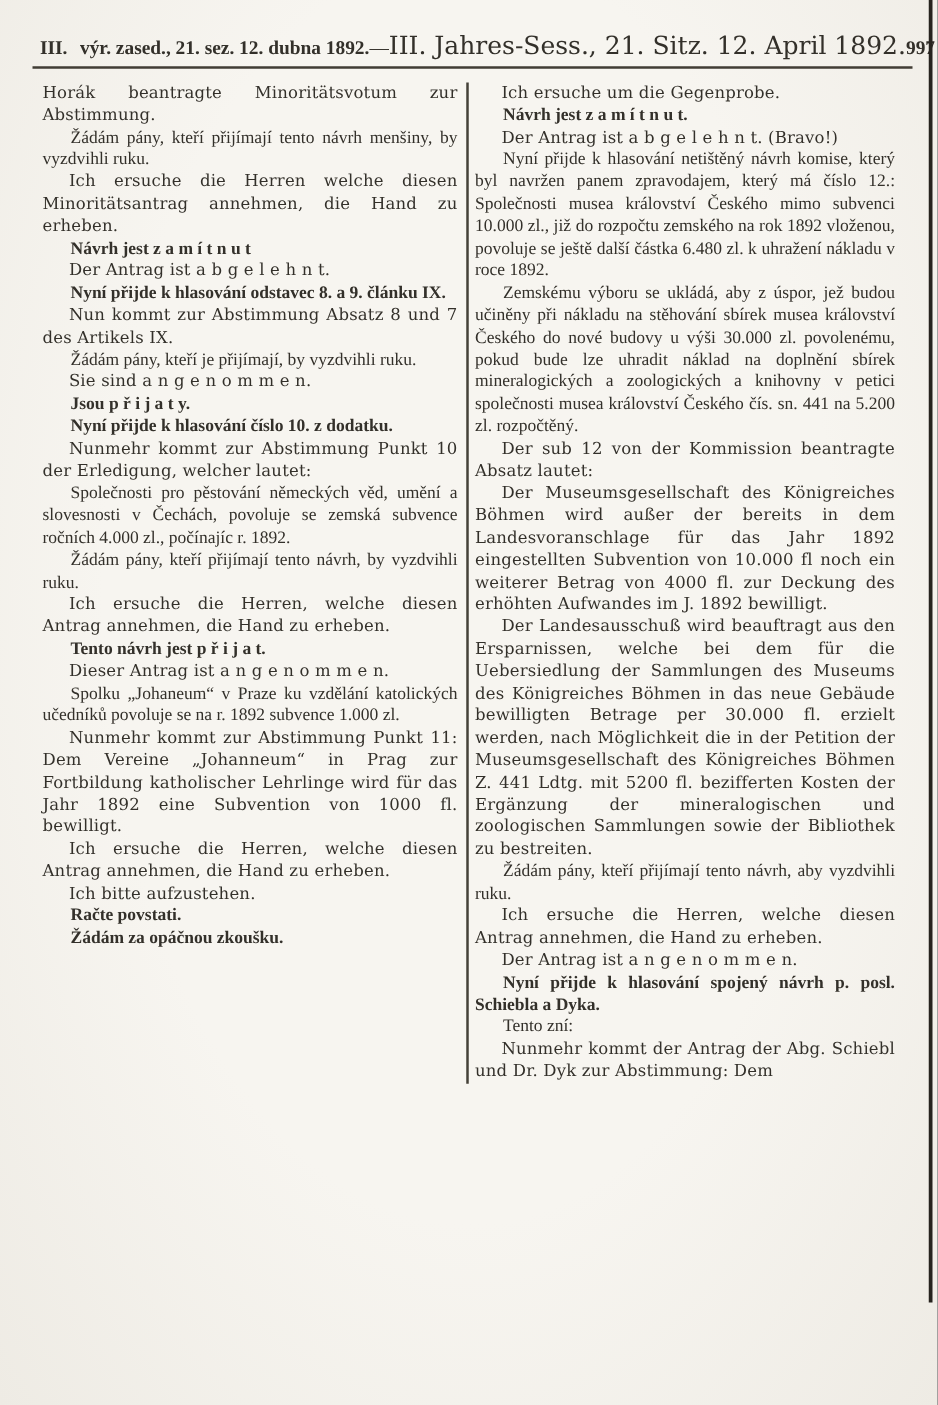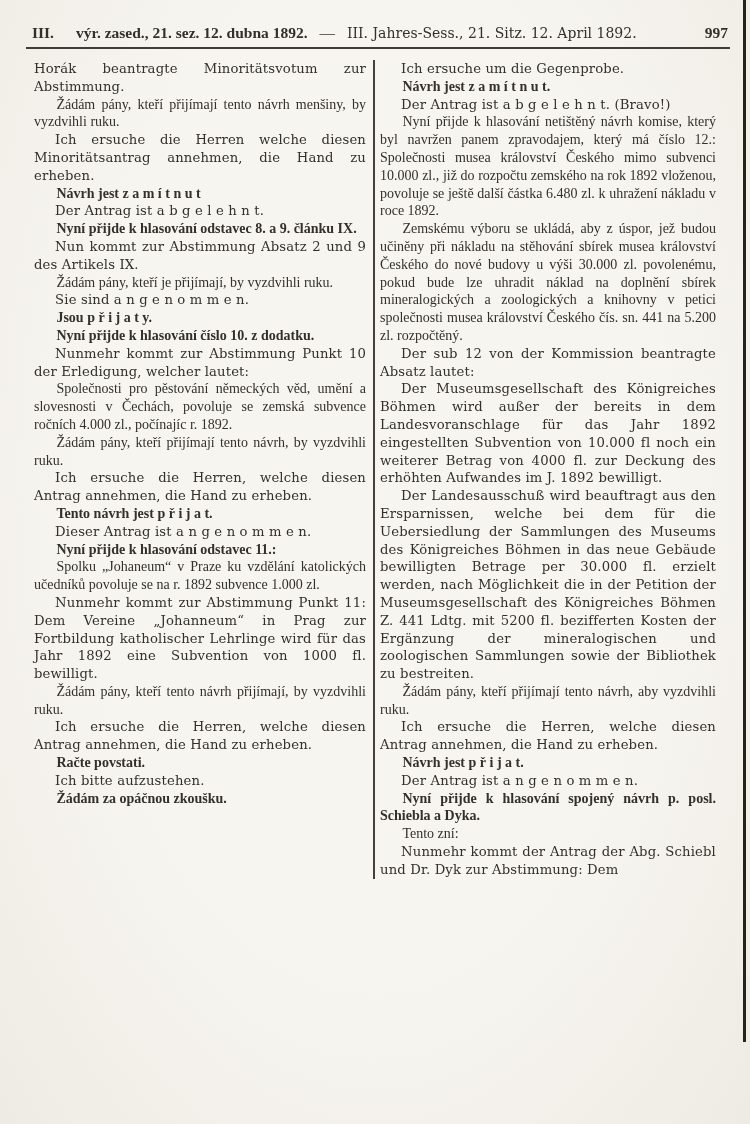--- a/index.html
+++ b/index.html
@@ -13,26 +13,25 @@
     color: #33302a;
     overflow: hidden;
   }
   .antiqua { font-family: "Liberation Serif", serif; }
   .fraktur { font-family: "DejaVu Serif", serif; }
   .bold { font-weight: bold; }
 
   .pg-header {
     display: flex;
     align-items: baseline;
-    gap: 12px;
     padding: 24px 22px 0 32px;
     font-size: 15.5px;
     white-space: nowrap;
   }
-  .pg-header .fraktur { font-size: 14px; }
+  .pg-header .fraktur { font-size: 20px; }
   .h-marker { margin-right: 10px; }
   .h-page { margin-left: auto; }
 
   .header-rule {
     margin: 5px 20px 0 26px;
     height: 2px;
     background: #413d35;
   }
 
   .columns {
@@ -82,53 +81,50 @@
   <div class="header-rule"></div>
 
   <main class="columns">
     <section class="col col-left">
         <p class="para fraktur noindent">Horák beantragte Minoritätsvotum zur Abstimmung.</p>
         <p class="para antiqua">Žádám pány, kteří přijímají tento návrh menšiny, by vyzdvihli ruku.</p>
         <p class="para fraktur">Ich ersuche die Herren welche diesen Minoritätsantrag annehmen, die Hand zu erheben.</p>
         <p class="para antiqua bold">Návrh jest z a m í t n u t</p>
         <p class="para fraktur">Der Antrag ist a b g e l e h n t.</p>
         <p class="para antiqua bold gap">Nyní přijde k hlasování odstavec 8. a 9. článku IX.</p>
-        <p class="para fraktur">Nun kommt zur Abstimmung Absatz 2 und 9 des Artikels IX.</p>
+        <p class="para fraktur">Nun kommt zur Abstimmung Absatz 8 und 7 des Artikels IX.</p>
         <p class="para antiqua">Žádám pány, kteří je přijímají, by vyzdvihli ruku.</p>
         <p class="para fraktur">Sie sind a n g e n o m m e n.</p>
         <p class="para antiqua bold">Jsou p ř i j a t y.</p>
         <p class="para antiqua bold gap">Nyní přijde k hlasování číslo 10. z dodatku.</p>
         <p class="para fraktur">Nunmehr kommt zur Abstimmung Punkt 10 der Erledigung, welcher lautet:</p>
         <p class="para antiqua">Společnosti pro pěstování německých věd, umění a slovesnosti v Čechách, povoluje se zemská subvence ročních 4.000 zl., počínajíc r. 1892.</p>
         <p class="para antiqua">Žádám pány, kteří přijímají tento návrh, by vyzdvihli ruku.</p>
         <p class="para fraktur">Ich ersuche die Herren, welche diesen Antrag annehmen, die Hand zu erheben.</p>
         <p class="para antiqua bold">Tento návrh jest p ř i j a t.</p>
         <p class="para fraktur">Dieser Antrag ist a n g e n o m m e n.</p>
-        <p class="para antiqua bold gap">Nyní přijde k hlasování odstavec 11.:</p>
         <p class="para antiqua">Spolku „Johaneum“ v Praze ku vzdělání katolických učedníků povoluje se na r. 1892 subvence 1.000 zl.</p>
         <p class="para fraktur">Nunmehr kommt zur Abstimmung Punkt 11: Dem Vereine „Johanneum“ in Prag zur Fortbildung katholischer Lehrlinge wird für das Jahr 1892 eine Subvention von 1000 fl. bewilligt.</p>
-        <p class="para antiqua gap">Žádám pány, kteří tento návrh přijímají, by vyzdvihli ruku.</p>
         <p class="para fraktur">Ich ersuche die Herren, welche diesen Antrag annehmen, die Hand zu erheben.</p>
+        <p class="para fraktur">Ich bitte aufzustehen.</p>
         <p class="para antiqua bold">Račte povstati.</p>
-        <p class="para fraktur">Ich bitte aufzustehen.</p>
         <p class="para antiqua bold">Žádám za opáčnou zkoušku.</p>
       </section>
     <div class="column-divider"></div>
     <section class="col col-right">
         <p class="para fraktur">Ich ersuche um die Gegenprobe.</p>
         <p class="para antiqua bold">Návrh jest z a m í t n u t.</p>
         <p class="para fraktur">Der Antrag ist a b g e l e h n t. (Bravo!)</p>
         <p class="para antiqua gap">Nyní přijde k hlasování netištěný návrh komise, který byl navržen panem zpravodajem, který má číslo 12.: Společnosti musea království Českého mimo subvenci 10.000 zl., již do rozpočtu zemského na rok 1892 vloženou, povoluje se ještě další částka 6.480 zl. k uhražení nákladu v roce 1892.</p>
         <p class="para antiqua">Zemskému výboru se ukládá, aby z úspor, jež budou učiněny při nákladu na stěhování sbírek musea království Českého do nové budovy u výši 30.000 zl. povolenému, pokud bude lze uhradit náklad na doplnění sbírek mineralogických a zoologických a knihovny v petici společnosti musea království Českého čís. sn. 441 na 5.200 zl. rozpočtěný.</p>
         <p class="para fraktur">Der sub 12 von der Kommission beantragte Absatz lautet:</p>
         <p class="para fraktur">Der Museumsgesellschaft des Königreiches Böhmen wird außer der bereits in dem Landesvoranschlage für das Jahr 1892 eingestellten Subvention von 10.000 fl noch ein weiterer Betrag von 4000 fl. zur Deckung des erhöhten Aufwandes im J. 1892 bewilligt.</p>
         <p class="para fraktur">Der Landesausschuß wird beauftragt aus den Ersparnissen, welche bei dem für die Uebersiedlung der Sammlungen des Museums des Königreiches Böhmen in das neue Gebäude bewilligten Betrage per 30.000 fl. erzielt werden, nach Möglichkeit die in der Petition der Museumsgesellschaft des Königreiches Böhmen Z. 441 Ldtg. mit 5200 fl. bezifferten Kosten der Ergänzung der mineralogischen und zoologischen Sammlungen sowie der Bibliothek zu bestreiten.</p>
         <p class="para antiqua gap">Žádám pány, kteří přijímají tento návrh, aby vyzdvihli ruku.</p>
         <p class="para fraktur">Ich ersuche die Herren, welche diesen Antrag annehmen, die Hand zu erheben.</p>
-        <p class="para antiqua bold gap">Návrh jest p ř i j a t.</p>
         <p class="para fraktur">Der Antrag ist a n g e n o m m e n.</p>
         <p class="para antiqua bold gap">Nyní přijde k hlasování spojený návrh p. posl. Schiebla a Dyka.</p>
         <p class="para antiqua">Tento zní:</p>
         <p class="para fraktur">Nunmehr kommt der Antrag der Abg. Schiebl und Dr. Dyk zur Abstimmung: Dem</p>
       </section>
   </main>
 
   <div class="scan-edge-line"></div>
 
 </div>

